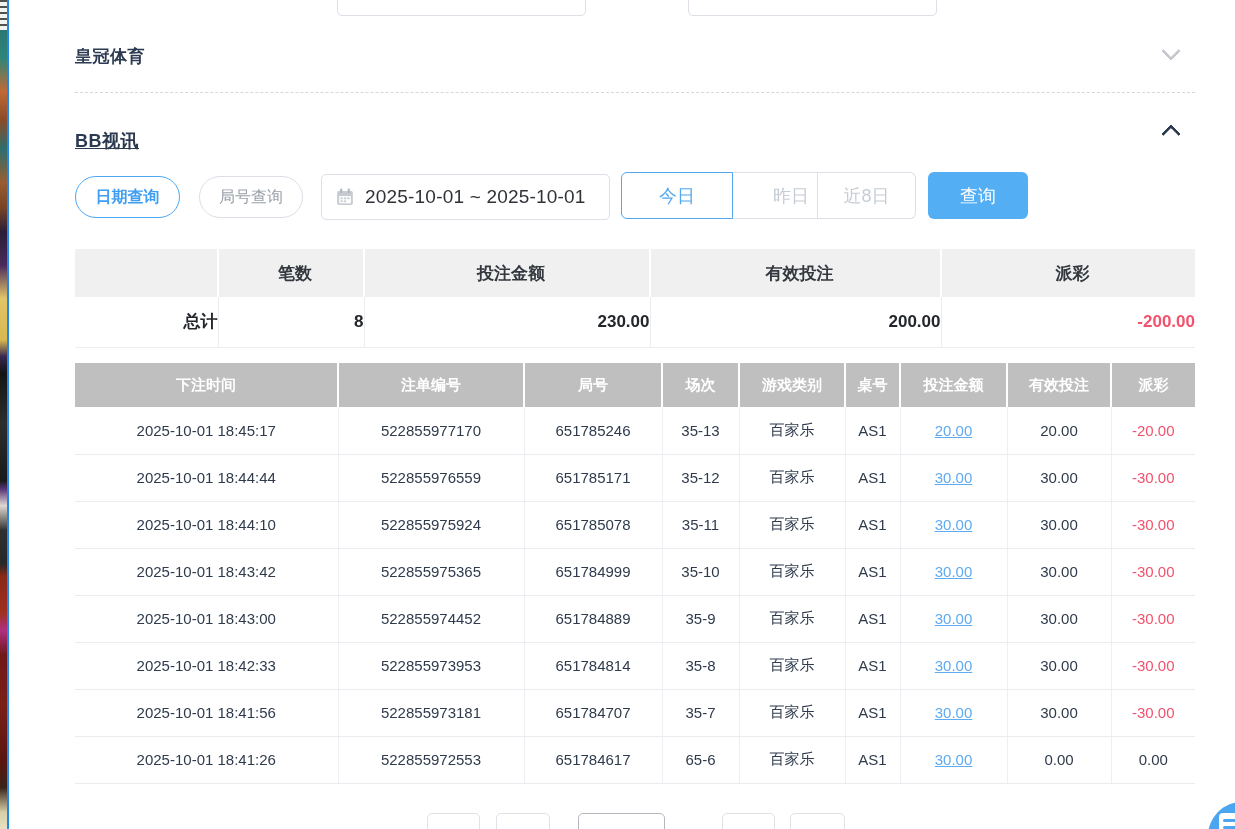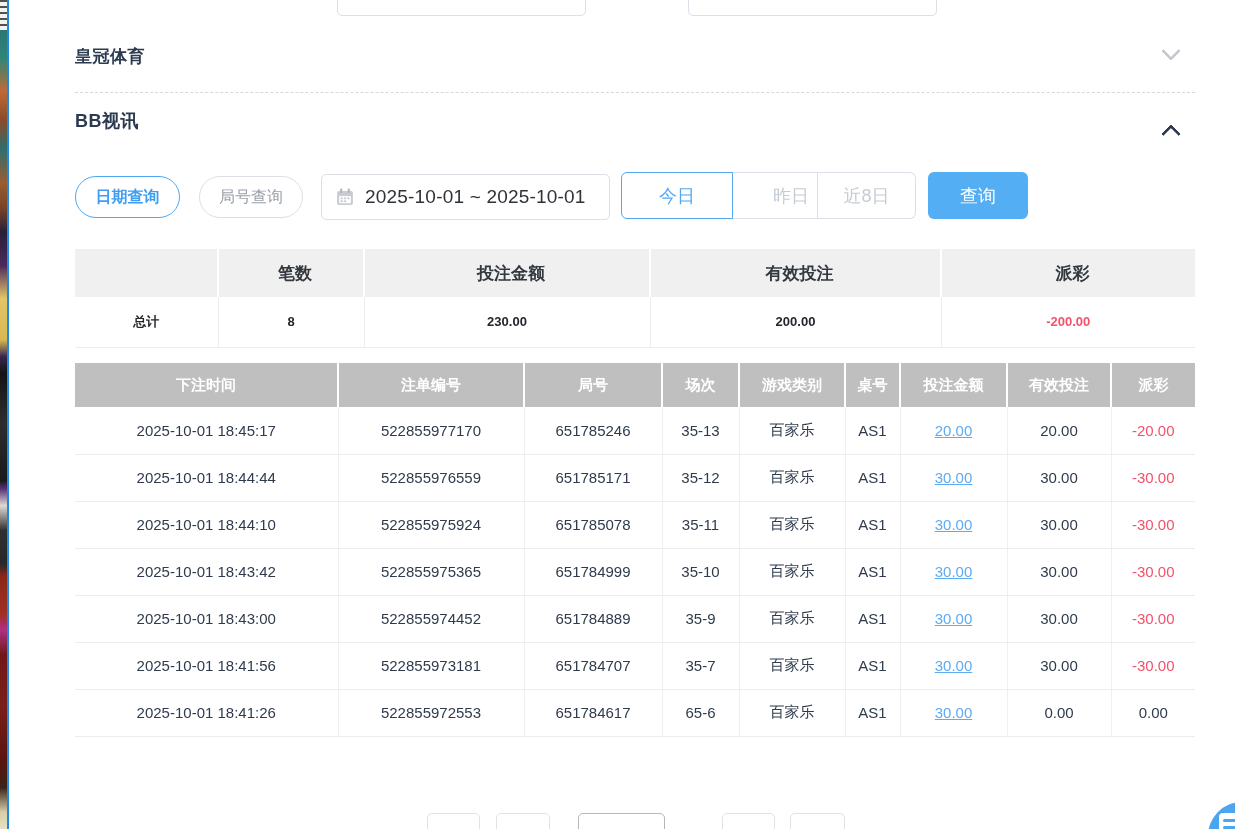--- a/index.html
+++ b/index.html
@@ -23,21 +23,21 @@
     background:repeating-linear-gradient(180deg,#50504c 0 2px,#f2f2ee 2px 6px); }
 
   
   .top-input{ position:absolute; top:-29px; height:45px; width:249px;
     border:1px solid #dcdfe6; border-radius:5px; background:#fff; }
   #top-input-1{ left:337px; } #top-input-2{ left:688px; }
 
   
   .section-title{ position:absolute; left:75px; font-size:17px; font-weight:bold;
     color:#2b3a50; letter-spacing:.5px; }
-  #crown-title{ top:45px; } #bb-title{ top:109px; font-size:18px; }
+  #crown-title{ top:45px; } #bb-title{ top:129px; font-size:18px;text-decoration:underline; }
   .chevron{ position:absolute; width:14px; height:14px;
     border-right:3px solid currentcolor; border-bottom:3px solid currentcolor;
     cursor:pointer; border-radius:1px; }
   #crown-chevron{ left:1164px; top:44px; color:#c4c8cd; transform:rotate(45deg); }
   #bb-chevron{ left:1164px; top:127px; color:#2b3a50; transform:rotate(-135deg); }
   .dashed-divider{ position:absolute; left:75px; top:92px; width:1120px;
     border-top:1px dashed #d8d8d8; }
 
   
   .pill{ position:absolute; top:176px; height:42px; border-radius:21px;
@@ -61,21 +61,21 @@
     display:flex; align-items:center; justify-content:center; cursor:pointer;
     font-family:inherit; }
 
   
   table{ border-collapse:collapse; table-layout:fixed; position:absolute; left:75px;
     width:1120px; background:#fff; }
   #summary-table{ top:249px; }
   #summary-table th{ background:#f0f0f1; height:48px; font-size:17px; color:#33383e;
     font-weight:600; border-right:2px solid #fff;padding-left:8px; }
   #summary-table th:last-child{ border-right:none; }
-  #summary-table td{ height:50px; text-align:center; font-size:13px; font-weight:600;
+  #summary-table td{ height:50px; text-align:right; font-size:17px; font-weight:600;
     color:#23262b; border-right:1px solid #ededf1; border-bottom:1px solid #ededf1; }
   #summary-table td:last-child{ border-right:none; }
 
   #records-table{ top:363px; }
   #records-table th{ background:#bfbfbf; height:44px; color:#fff; font-size:15px;
     font-weight:bold; border-right:2px solid #fff; }
   #records-table th:last-child{ border-right:none; }
   #records-table td{ height:47px; text-align:center; font-size:15px; color:#2f3b4c;
     border-right:1px solid #efeff3; border-bottom:1px solid #ececf0; }
   #records-table td:last-child{ border-right:none; }
@@ -243,20 +243,31 @@
         <td>522855974452</td>
         <td>651784889</td>
         <td>35-9</td>
         <td>百家乐</td>
         <td>AS1</td>
         <td class="cell-link">30.00</td>
         <td>30.00</td>
         <td class="cell-neg">-30.00</td>
       </tr>
       <tr>
+        <td>2025-10-01 18:42:33</td>
+        <td>522855973953</td>
+        <td>651784814</td>
+        <td>35-8</td>
+        <td>百家乐</td>
+        <td>AS1</td>
+        <td class="cell-link">30.00</td>
+        <td>30.00</td>
+        <td class="cell-neg">-30.00</td>
+      </tr>
+      <tr>
         <td>2025-10-01 18:41:56</td>
         <td>522855973181</td>
         <td>651784707</td>
         <td>35-7</td>
         <td>百家乐</td>
         <td>AS1</td>
         <td class="cell-link">30.00</td>
         <td>30.00</td>
         <td class="cell-neg">-30.00</td>
       </tr>

